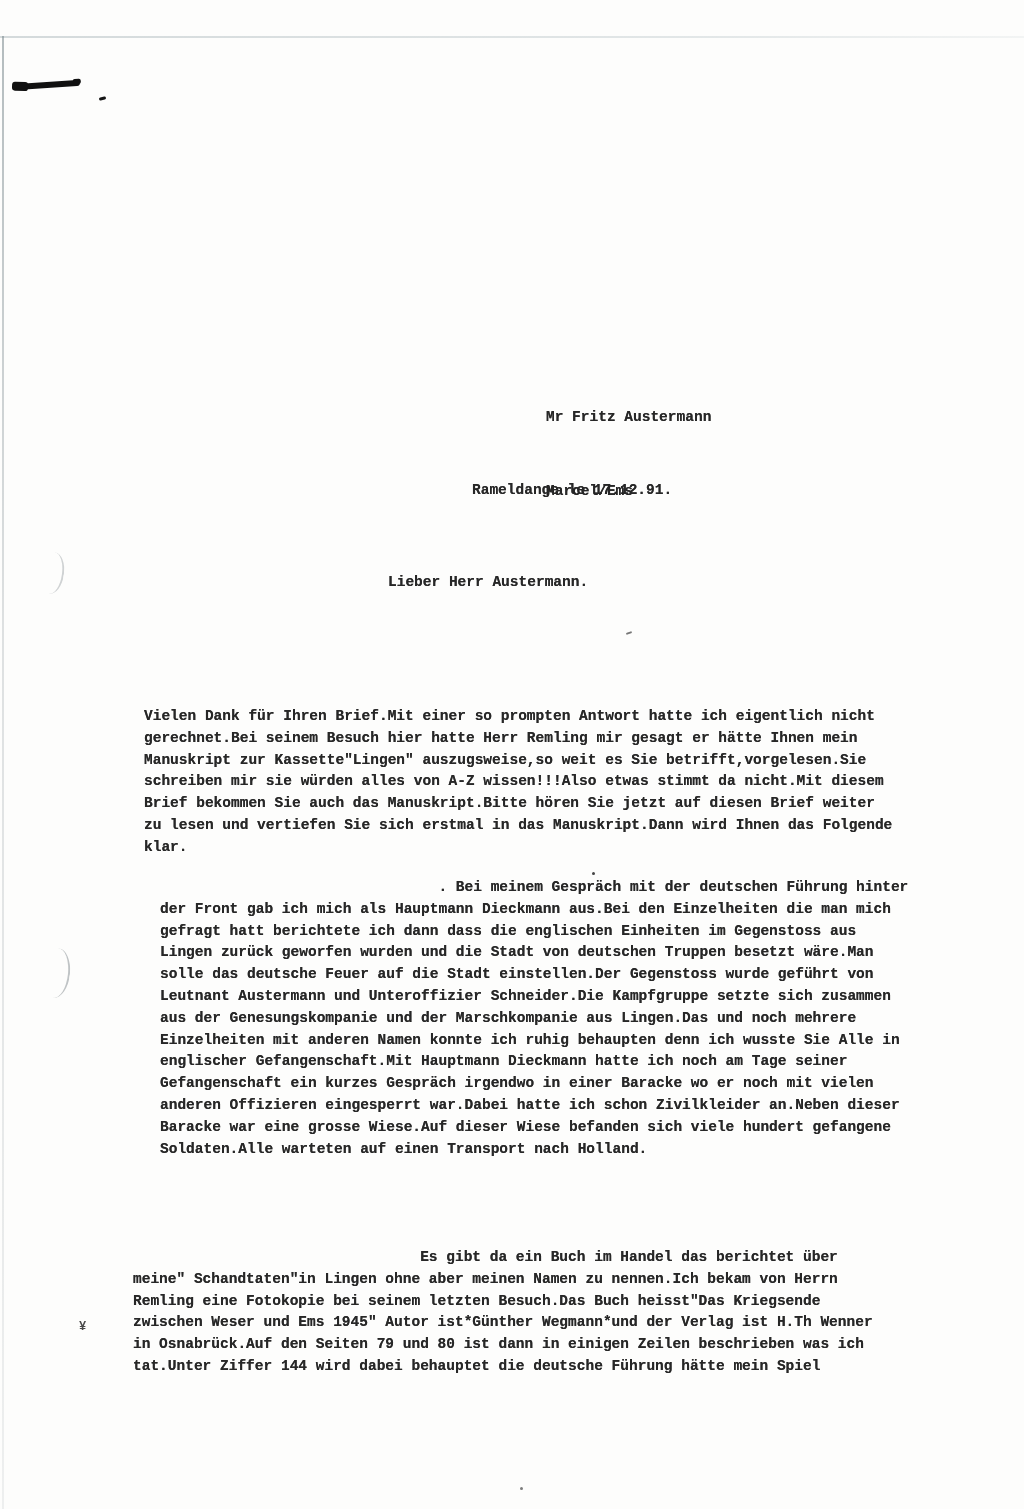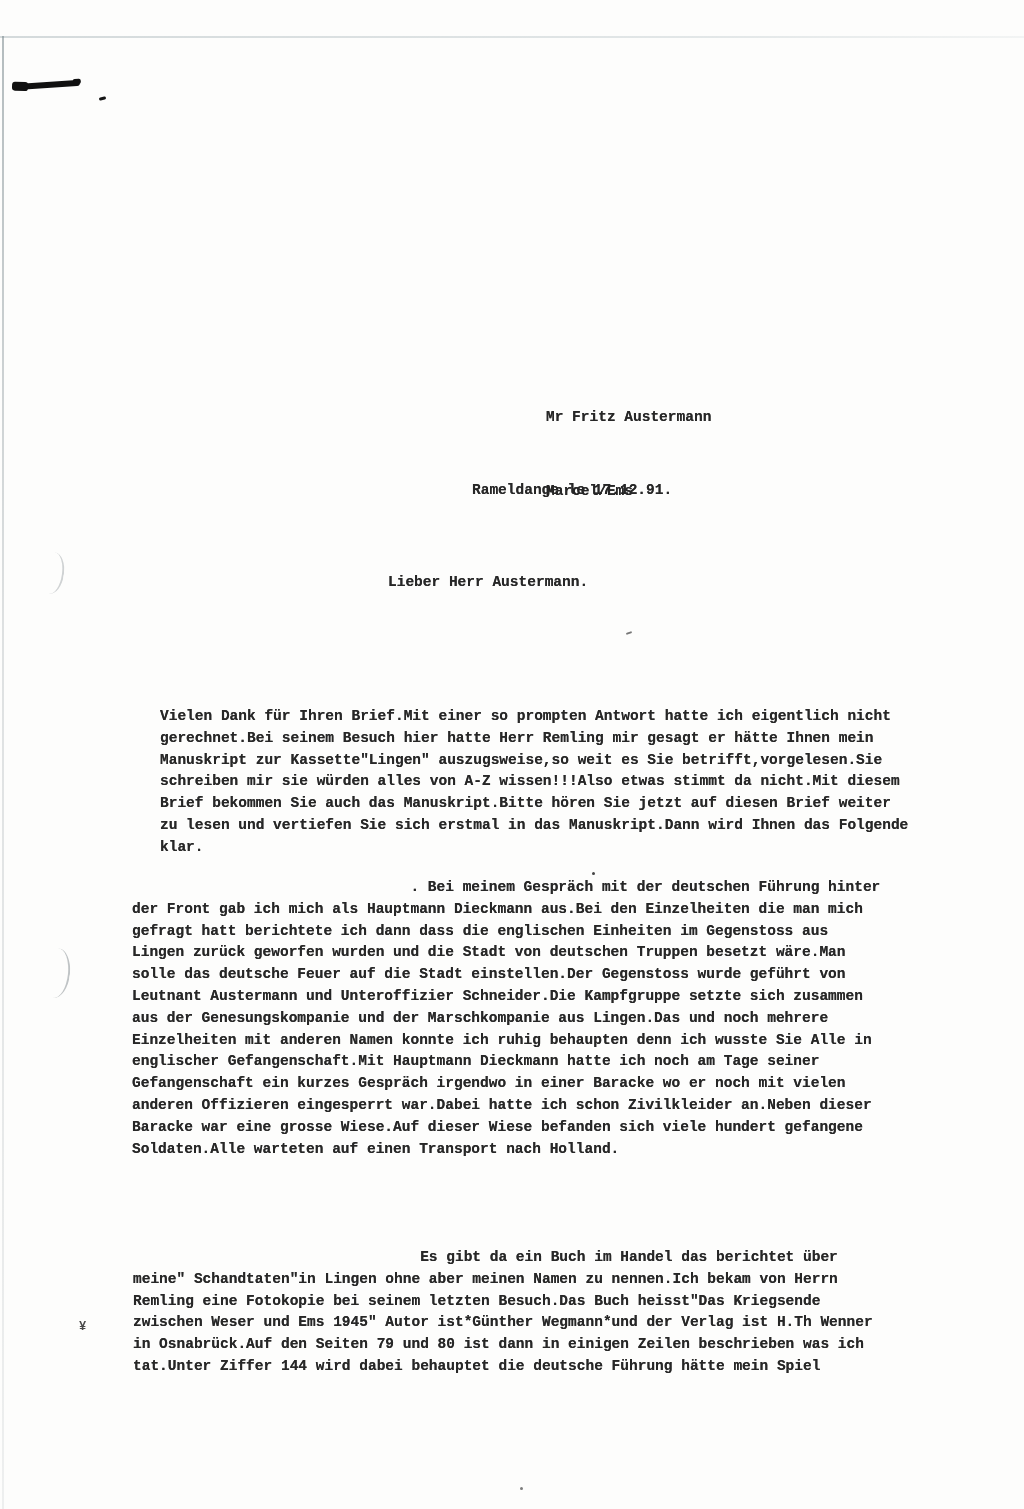--- a/index.html
+++ b/index.html
@@ -58,22 +58,22 @@
     line-height:21.8px;
     white-space:pre;
     letter-spacing:0;
     text-shadow:0 0 .5px rgba(20,20,20,.7);
   }
   .addr{line-height:24.6px;}
   .sender{left:160px;top:288px;}
   .recipient{left:510px;top:356px;margin-left:36px;}
   .dateline{left:472px;top:480px;text-align:right;}
   .salutation{left:388px;top:572px;}
-  .para-1{left:160px;top:706px;}
-  .para-2{left:132px;top:877px;}
+  .para-1{left:144px;top:706px;}
+  .para-2{left:160px;top:877px;}
   .para-3{left:133px;top:1247px;}
 </style>
 </head>
 <body>
 
 <div class="page">
 
   <div class="edge-top"></div>
   <div class="edge-left"></div>
   <div class="scribble"></div>

